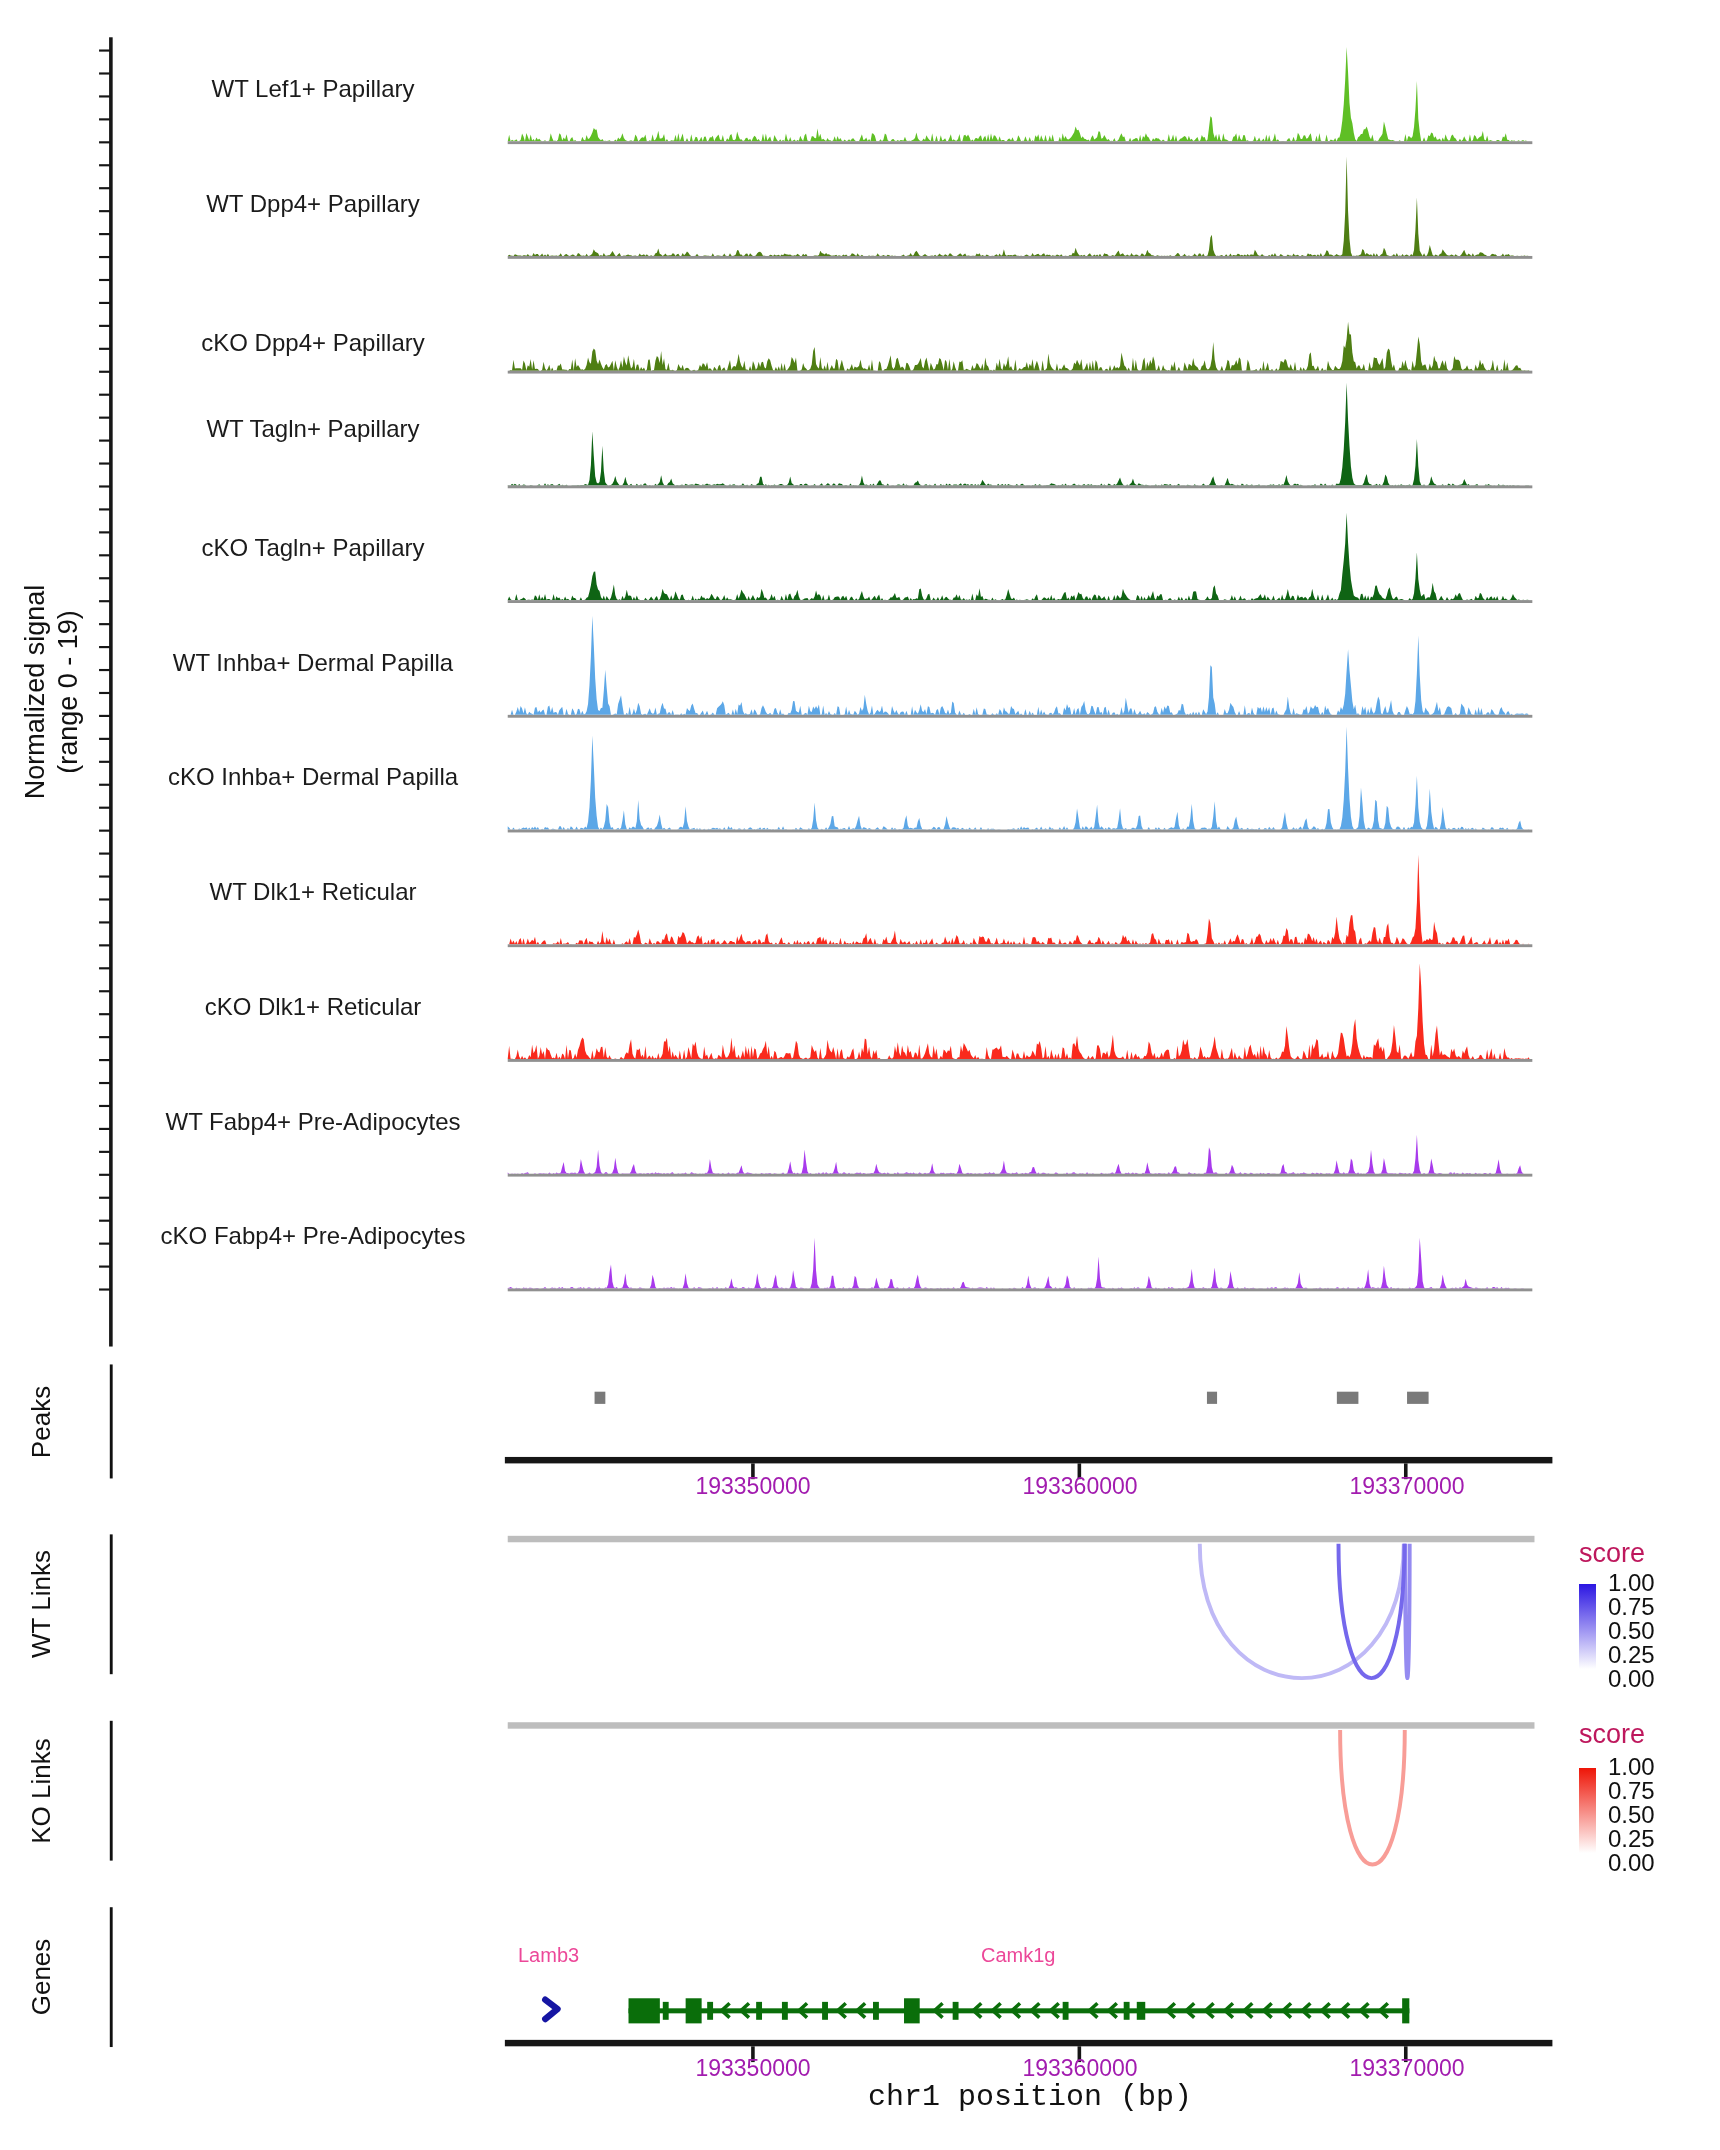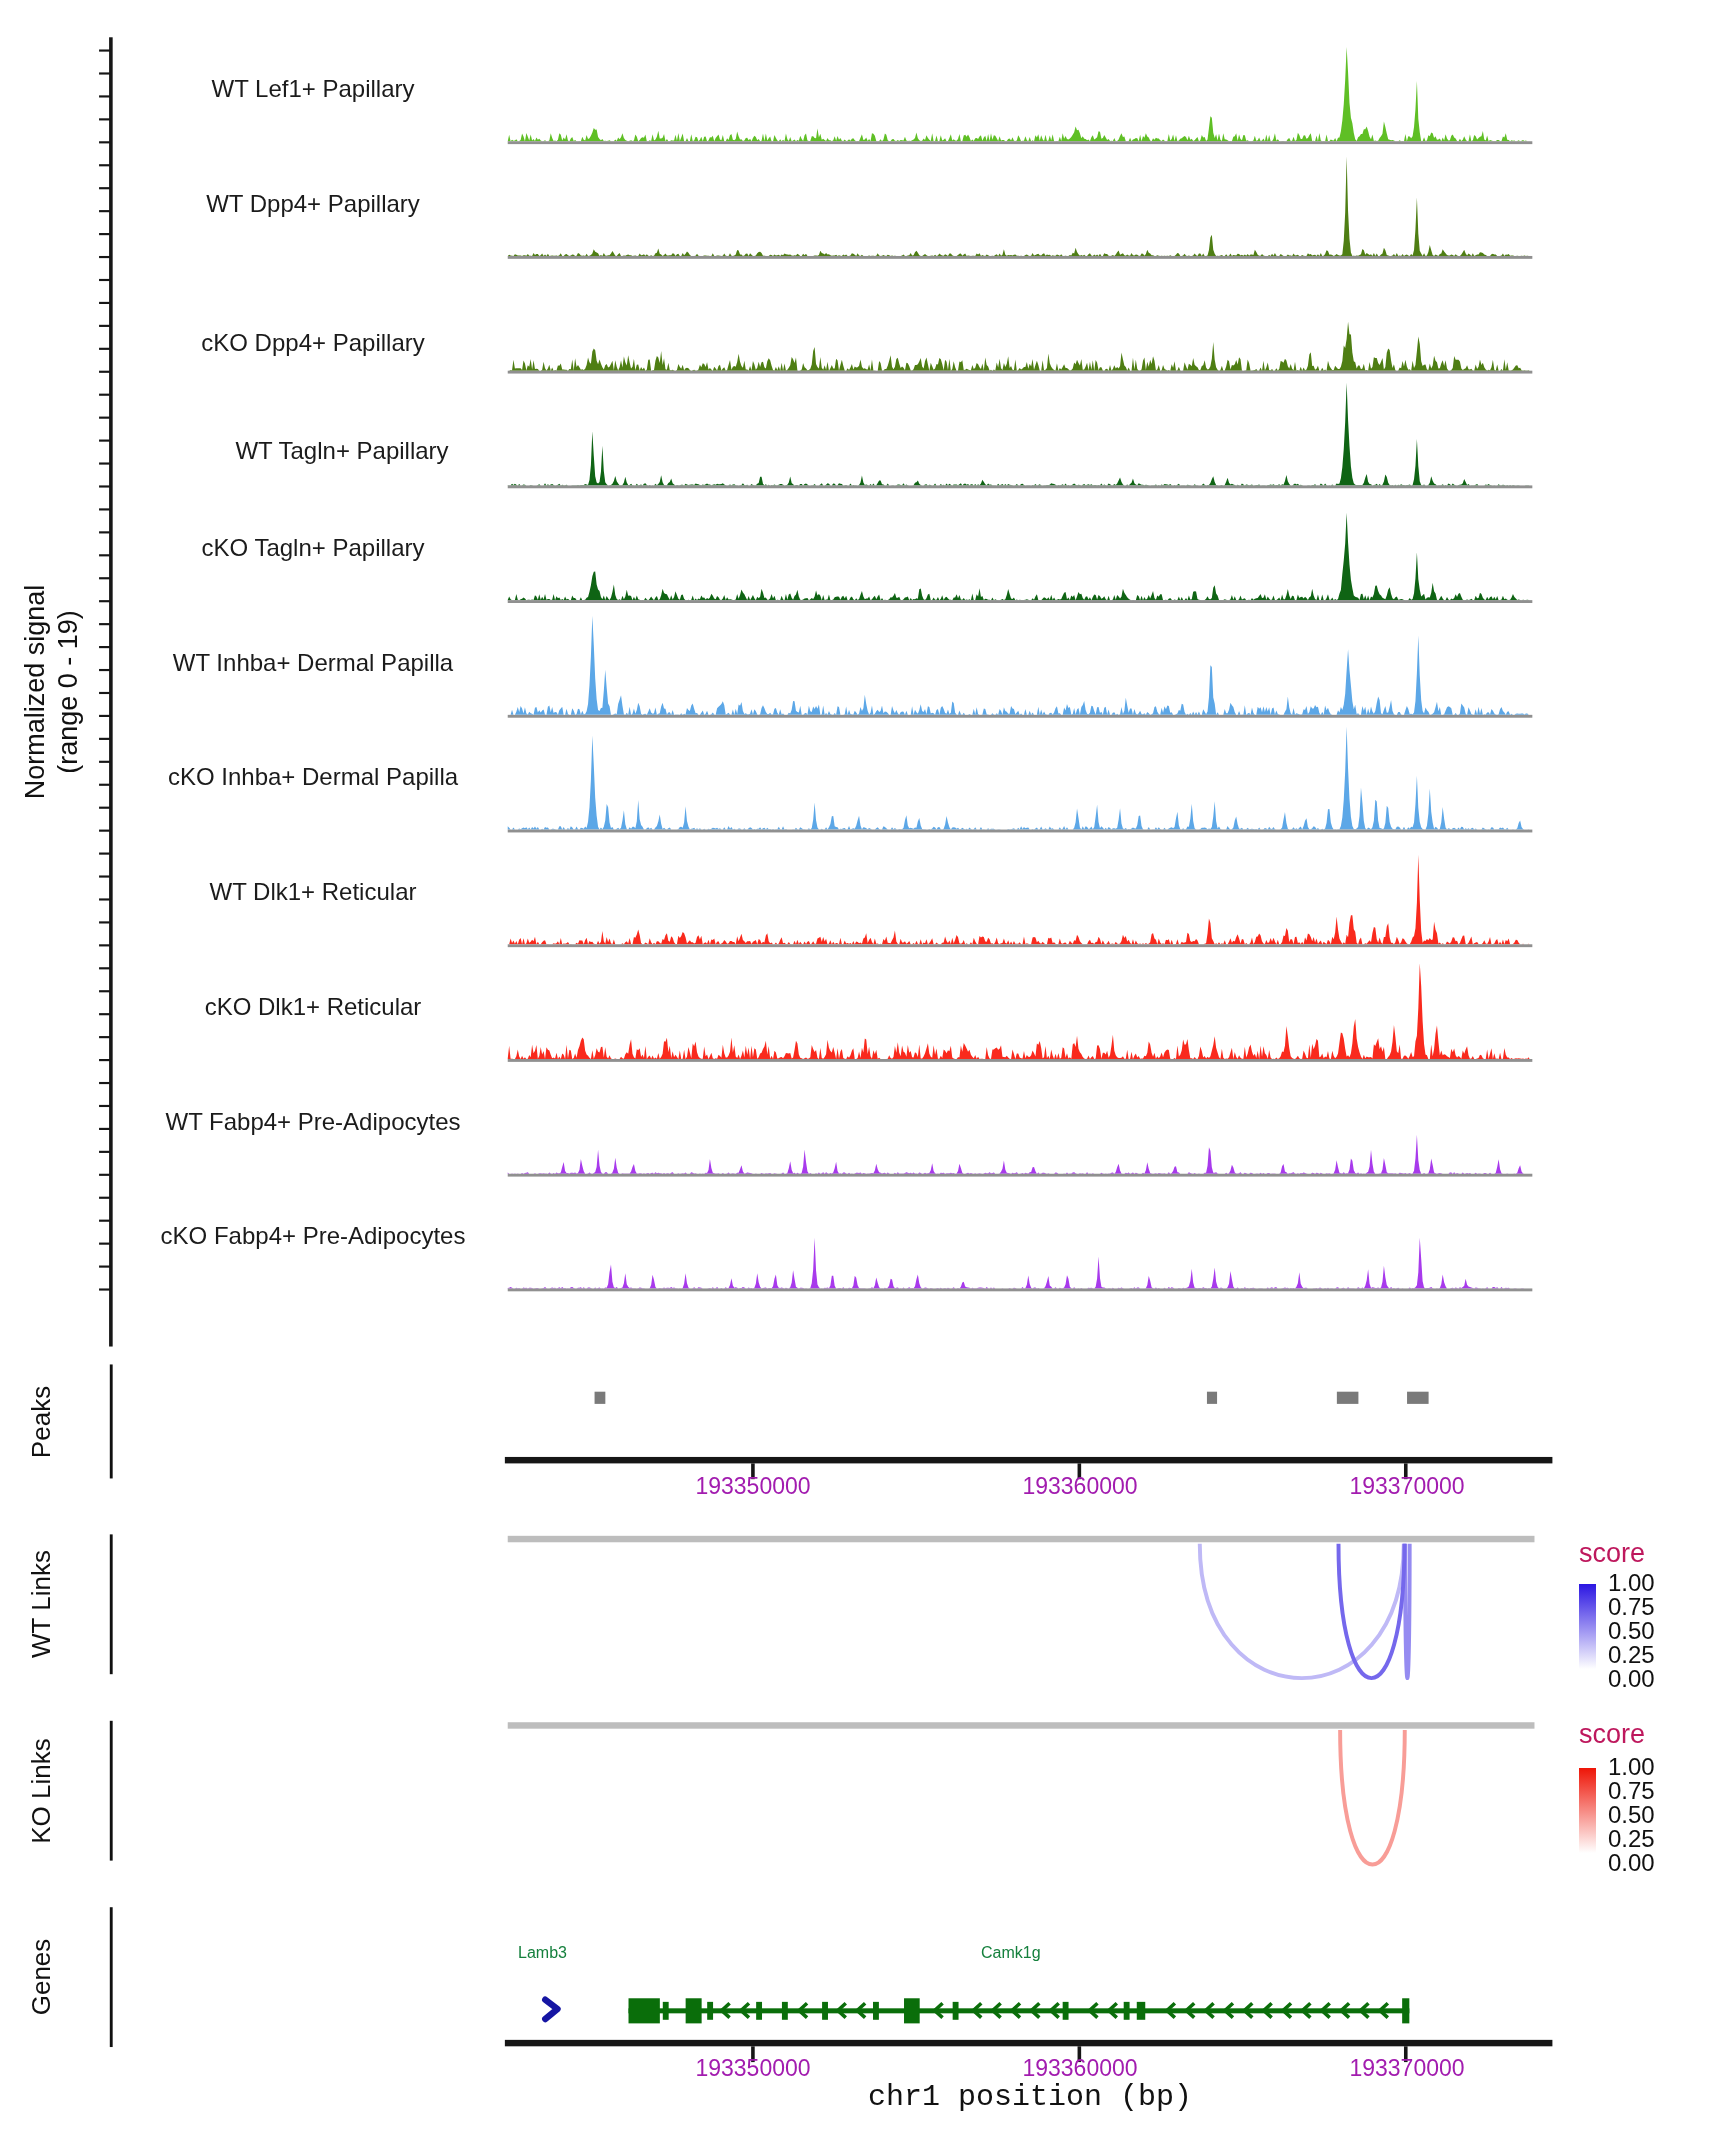--- a/index.html
+++ b/index.html
@@ -7,21 +7,21 @@
           font-family:"Liberation Sans",sans-serif;color:#1b1b1b;}
   .abs{position:absolute;}
   .rot{transform:rotate(-90deg) translateX(-50%);transform-origin:left top;white-space:nowrap;}
   .panel-label{font-size:26px;color:#111;}
   .track-label{font-size:24px;color:#1b1b1b;transform:translateX(-50%);white-space:nowrap;}
   .ticklab{font-size:23px;color:#a21caf;transform:translateX(-50%);white-space:nowrap;}
   .axis-title{font-size:30px;color:#111;transform:translateX(-50%);white-space:nowrap;font-family:Liberation Mono, monospace;}
   .leg-title{font-size:27px;color:#be185d;}
   .leg-labels{display:flex;flex-direction:column;justify-content:space-between;height:108px;}
   .leg-labels span{font-size:24px;line-height:24px;color:#111;}
-  .gene-label{font-size:16px;color:#15803d;white-space:nowrap;}
+  .gene-label{font-size:20px;color:#ec4899;white-space:nowrap;}
   .ylab{font-size:27px;line-height:33px;text-align:center;color:#111;}
   svg{position:absolute;left:0;top:0;}
 </style>
 </head>
 <body>
 <div id="canvas">
 
 <svg id="gfx" width="1721" height="2151" viewBox="0 0 2400 3000">
       <path d="M708,197L708,197.0L710,187.8L712,197.0L714,195.0L716,196.4L718,195.9L720,194.1L722,196.9L724,196.6L726,195.2L728,186.2L730,190.5L732,196.9L734,185.4L736,190.6L738,196.0L740,187.6L742,196.0L744,193.9L746,196.6L748,191.8L750,195.0L752,193.6L754,196.1L756,197.0L758,196.6L760,195.6L762,197.0L764,197.0L766,196.1L768,185.8L770,192.5L772,196.7L774,196.1L776,196.9L778,194.8L780,185.9L782,187.8L784,195.8L786,191.7L788,194.5L790,187.4L792,195.9L794,196.9L796,193.1L798,191.1L800,196.7L802,195.4L804,197.0L806,197.0L808,196.7L810,197.0L812,190.7L814,195.0L816,196.0L818,188.4L820,193.8L822,192.7L824,189.3L826,184.9L828,178.6L830,181.1L832,180.5L834,190.9L836,193.7L838,195.5L840,194.0L842,196.7L844,196.3L846,196.6L848,196.4L850,195.5L852,196.9L854,197.0L856,196.9L858,194.5L860,196.6L862,191.9L864,194.1L866,191.5L868,185.7L870,192.4L872,195.3L874,196.2L876,196.9L878,196.4L880,195.7L882,196.5L884,196.0L886,187.6L888,190.6L890,197.0L892,195.3L894,192.3L896,191.4L898,192.0L900,187.6L902,197.0L904,197.0L906,195.6L908,196.7L910,187.1L912,196.0L914,194.5L916,190.7L918,182.5L920,193.2L922,193.3L924,192.1L926,187.0L928,196.9L930,193.9L932,197.0L934,197.0L936,195.5L938,195.9L940,195.8L942,188.0L944,196.2L946,185.4L948,196.8L950,191.8L952,186.1L954,197.0L956,197.0L958,192.4L960,196.7L962,196.9L964,187.4L966,196.8L968,196.0L970,190.6L972,191.5L974,197.0L976,194.8L978,190.6L980,197.0L982,190.8L984,190.4L986,196.9L988,196.0L990,191.5L992,191.6L994,189.4L996,197.0L998,192.6L1000,190.2L1002,187.6L1004,194.4L1006,195.7L1008,188.3L1010,197.0L1012,197.0L1014,192.8L1016,195.3L1018,188.6L1020,186.9L1022,194.9L1024,195.7L1026,194.0L1028,183.3L1030,190.2L1032,194.5L1034,194.3L1036,196.6L1038,195.8L1040,192.5L1042,192.1L1044,195.5L1046,193.4L1048,197.0L1050,192.6L1052,189.5L1054,191.0L1056,195.6L1058,194.0L1060,196.9L1062,196.3L1064,186.2L1066,196.5L1068,186.2L1070,195.8L1072,192.9L1074,190.3L1076,197.0L1078,197.0L1080,188.3L1082,192.6L1084,195.9L1086,197.0L1088,194.3L1090,196.9L1092,194.9L1094,197.0L1096,186.1L1098,194.1L1100,196.7L1102,191.1L1104,197.0L1106,195.8L1108,194.7L1110,196.9L1112,195.3L1114,196.4L1116,189.3L1118,193.9L1120,196.8L1122,188.8L1124,186.2L1126,196.1L1128,196.8L1130,196.8L1132,190.2L1134,190.0L1136,192.4L1138,192.9L1140,179.1L1142,191.9L1144,186.4L1146,194.9L1148,193.5L1150,195.4L1152,196.7L1154,192.3L1156,195.7L1158,195.6L1160,197.0L1162,195.6L1164,190.2L1166,196.3L1168,189.8L1170,194.9L1172,192.4L1174,196.3L1176,196.5L1178,194.4L1180,196.8L1182,196.2L1184,194.1L1186,196.3L1188,193.5L1190,192.9L1192,195.6L1194,197.0L1196,196.5L1198,196.5L1200,192.1L1202,187.2L1204,195.1L1206,194.7L1208,191.7L1210,196.6L1212,193.7L1214,197.0L1216,185.7L1218,186.5L1220,189.5L1222,196.5L1224,196.9L1226,196.6L1228,194.3L1230,197.0L1232,194.4L1234,186.2L1236,187.8L1238,195.6L1240,197.0L1242,196.8L1244,194.2L1246,194.0L1248,196.2L1250,196.8L1252,195.2L1254,196.7L1256,195.4L1258,195.6L1260,196.0L1262,190.6L1264,196.1L1266,196.8L1268,196.3L1270,196.7L1272,195.6L1274,194.6L1276,192.3L1278,184.9L1280,192.9L1282,195.5L1284,196.5L1286,196.3L1288,193.2L1290,195.4L1292,188.5L1294,192.4L1296,194.9L1298,196.7L1300,185.7L1302,197.0L1304,196.7L1306,189.0L1308,197.0L1310,196.7L1312,188.6L1314,195.9L1316,194.9L1318,192.8L1320,196.9L1322,196.5L1324,192.4L1326,187.1L1328,195.9L1330,194.2L1332,196.1L1334,196.4L1336,194.0L1338,186.8L1340,197.0L1342,197.0L1344,189.1L1346,187.9L1348,190.6L1350,187.7L1352,191.4L1354,196.5L1356,194.5L1358,196.6L1360,192.7L1362,192.6L1364,193.7L1366,190.5L1368,188.8L1370,196.3L1372,191.7L1374,189.2L1376,196.6L1378,186.8L1380,196.6L1382,186.0L1384,195.0L1386,188.8L1388,189.5L1390,192.7L1392,196.7L1394,190.0L1396,195.9L1398,195.3L1400,195.1L1402,196.9L1404,196.8L1406,193.7L1408,193.3L1410,196.0L1412,191.3L1414,196.4L1416,196.5L1418,196.0L1420,188.8L1422,192.2L1424,196.9L1426,196.4L1428,196.3L1430,189.9L1432,195.6L1434,197.0L1436,191.1L1438,197.0L1440,195.5L1442,197.0L1444,188.5L1446,191.8L1448,187.2L1450,196.4L1452,188.5L1454,194.3L1456,196.7L1458,188.0L1460,196.2L1462,196.2L1464,188.9L1466,195.8L1468,187.4L1470,197.0L1472,197.0L1474,196.7L1476,197.0L1478,190.6L1480,196.7L1482,186.0L1484,193.5L1486,189.8L1488,194.0L1490,194.6L1492,193.0L1494,190.9L1496,187.9L1498,184.4L1500,176.6L1502,181.8L1504,181.1L1506,185.7L1508,192.8L1510,190.0L1512,193.4L1514,193.7L1516,195.6L1518,194.5L1520,197.0L1522,191.5L1524,188.8L1526,194.5L1528,193.3L1530,191.5L1532,183.2L1534,183.7L1536,193.6L1538,192.4L1540,188.4L1542,191.6L1544,195.3L1546,193.9L1548,196.5L1550,196.3L1552,196.5L1554,192.4L1556,197.0L1558,196.6L1560,194.4L1562,189.8L1564,185.9L1566,191.0L1568,190.5L1570,197.0L1572,197.0L1574,196.8L1576,192.2L1578,197.0L1580,194.6L1582,193.9L1584,192.6L1586,192.7L1588,196.9L1590,188.1L1592,197.0L1594,189.7L1596,192.0L1598,185.7L1600,190.4L1602,191.9L1604,196.0L1606,197.0L1608,192.9L1610,195.0L1612,192.1L1614,193.1L1616,193.3L1618,195.7L1620,196.8L1622,194.7L1624,196.2L1626,197.0L1628,196.7L1630,186.8L1632,195.8L1634,194.0L1636,187.7L1638,196.6L1640,188.6L1642,197.0L1644,196.1L1646,193.4L1648,192.9L1650,191.2L1652,189.7L1654,191.2L1656,195.7L1658,189.3L1660,194.8L1662,193.5L1664,196.8L1666,195.6L1668,193.0L1670,191.1L1672,197.0L1674,195.5L1676,188.4L1678,191.9L1680,191.0L1682,196.7L1684,194.5L1686,178.6L1688,162.1L1690,164.4L1692,185.0L1694,192.5L1696,187.1L1698,196.0L1700,186.1L1702,194.8L1704,196.7L1706,185.9L1708,194.3L1710,194.7L1712,195.6L1714,196.9L1716,196.7L1718,196.9L1720,190.6L1722,190.0L1724,186.0L1726,196.4L1728,187.7L1730,193.9L1732,195.6L1734,188.3L1736,188.7L1738,196.2L1740,195.7L1742,197.0L1744,196.9L1746,197.0L1748,195.9L1750,189.3L1752,196.4L1754,195.5L1756,191.7L1758,196.7L1760,196.1L1762,193.0L1764,197.0L1766,187.7L1768,196.6L1770,188.2L1772,197.0L1774,197.0L1776,193.4L1778,185.8L1780,196.3L1782,194.3L1784,196.5L1786,197.0L1788,196.5L1790,196.6L1792,197.0L1794,197.0L1796,193.7L1798,192.4L1800,196.6L1802,196.4L1804,190.6L1806,196.8L1808,195.1L1810,185.3L1812,188.2L1814,193.7L1816,194.0L1818,188.9L1820,188.7L1822,193.4L1824,192.6L1826,188.5L1828,186.0L1830,196.7L1832,196.2L1834,197.0L1836,189.0L1838,196.9L1840,185.6L1842,195.9L1844,197.0L1846,196.8L1848,197.0L1850,187.6L1852,196.5L1854,196.7L1856,194.4L1858,195.5L1860,195.9L1862,192.6L1864,196.9L1866,192.0L1868,191.6L1870,183.2L1872,167.9L1874,145.5L1876,111.7L1878,65.6L1880,100.9L1882,143.8L1884,164.2L1886,171.8L1888,185.4L1890,194.3L1892,196.8L1894,191.5L1896,189.9L1898,186.9L1900,186.8L1902,180.1L1904,180.1L1906,176.6L1908,182.6L1910,190.8L1912,194.3L1914,187.5L1916,196.6L1918,195.8L1920,196.5L1922,196.4L1924,192.3L1926,190.0L1928,186.7L1930,169.3L1932,177.1L1934,186.3L1936,194.1L1938,195.0L1940,195.7L1942,195.2L1944,195.9L1946,197.0L1948,197.0L1950,197.0L1952,195.7L1954,197.0L1956,196.6L1958,196.9L1960,186.8L1962,197.0L1964,189.9L1966,190.4L1968,192.7L1970,189.9L1972,177.3L1974,152.2L1976,112.9L1978,166.1L1980,184.4L1982,196.6L1984,196.7L1986,191.4L1988,196.5L1990,195.9L1992,188.7L1994,189.9L1996,184.8L1998,185.7L2000,192.4L2002,190.0L2004,195.0L2006,194.5L2008,193.2L2010,197.0L2012,191.7L2014,196.0L2016,187.3L2018,193.1L2020,195.8L2022,195.6L2024,189.4L2026,187.6L2028,191.6L2030,193.1L2032,196.8L2034,197.0L2036,193.6L2038,196.7L2040,194.8L2042,190.1L2044,194.6L2046,197.0L2048,196.8L2050,187.1L2052,197.0L2054,195.6L2056,188.2L2058,190.1L2060,194.4L2062,192.6L2064,190.6L2066,190.2L2068,182.8L2070,194.5L2072,196.1L2074,188.9L2076,196.9L2078,195.1L2080,196.1L2082,196.6L2084,196.5L2086,196.6L2088,195.1L2090,195.1L2092,196.5L2094,196.5L2096,190.4L2098,191.8L2100,185.8L2102,194.8L2104,195.3L2106,197.0L2108,195.7L2110,196.4L2112,196.1L2114,197.0L2116,196.5L2118,195.6L2120,197.0L2122,196.3L2124,195.4L2126,196.8L2128,195.9L2130,197.0L2132,197.0L2133,197Z" fill="#5FBF25"></path>
       <rect x="708" y="197" width="1429" height="4" fill="#909090"></rect>
@@ -172,21 +172,21 @@
 </div>
 <div class="abs rot panel-label" style="left:26px;top:1422px;">Peaks</div>
 <div class="abs rot panel-label" style="left:26px;top:1604px;">WT Links</div>
 <div class="abs rot panel-label" style="left:26px;top:1791px;">KO Links</div>
 <div class="abs rot panel-label" style="left:26px;top:1977px;">Genes</div>
 
 <div id="track-labels">
       <div class="abs track-label" style="left: 313px; top: 75px;">WT Lef1+ Papillary</div>
       <div class="abs track-label" style="left: 313px; top: 190px;">WT Dpp4+ Papillary</div>
       <div class="abs track-label" style="left: 313px; top: 305px; margin-top: 24px;">cKO Dpp4+ Papillary</div>
-      <div class="abs track-label" style="left: 313px; top: 437px; margin-left: 29px;">WT Tagln+ Papillary</div>
+      <div class="abs track-label" style="left: 313px; top: 415px;">WT Tagln+ Papillary</div>
       <div class="abs track-label" style="left: 313px; top: 534px;">cKO Tagln+ Papillary</div>
       <div class="abs track-label" style="left: 313px; top: 649px;">WT Inhba+ Dermal Papilla</div>
       <div class="abs track-label" style="left: 313px; top: 763px;">cKO Inhba+ Dermal Papilla</div>
       <div class="abs track-label" style="left: 313px; top: 878px;">WT Dlk1+ Reticular</div>
       <div class="abs track-label" style="left: 313px; top: 993px;">cKO Dlk1+ Reticular</div>
       <div class="abs track-label" style="left: 313px; top: 1108px;">WT Fabp4+ Pre-Adipocytes</div>
       <div class="abs track-label" style="left: 313px; top: 1222px;">cKO Fabp4+ Pre-Adipocytes</div>
     </div>
 
 <div class="abs ticklab" style="left:753px;top:1473px;">193350000</div>

